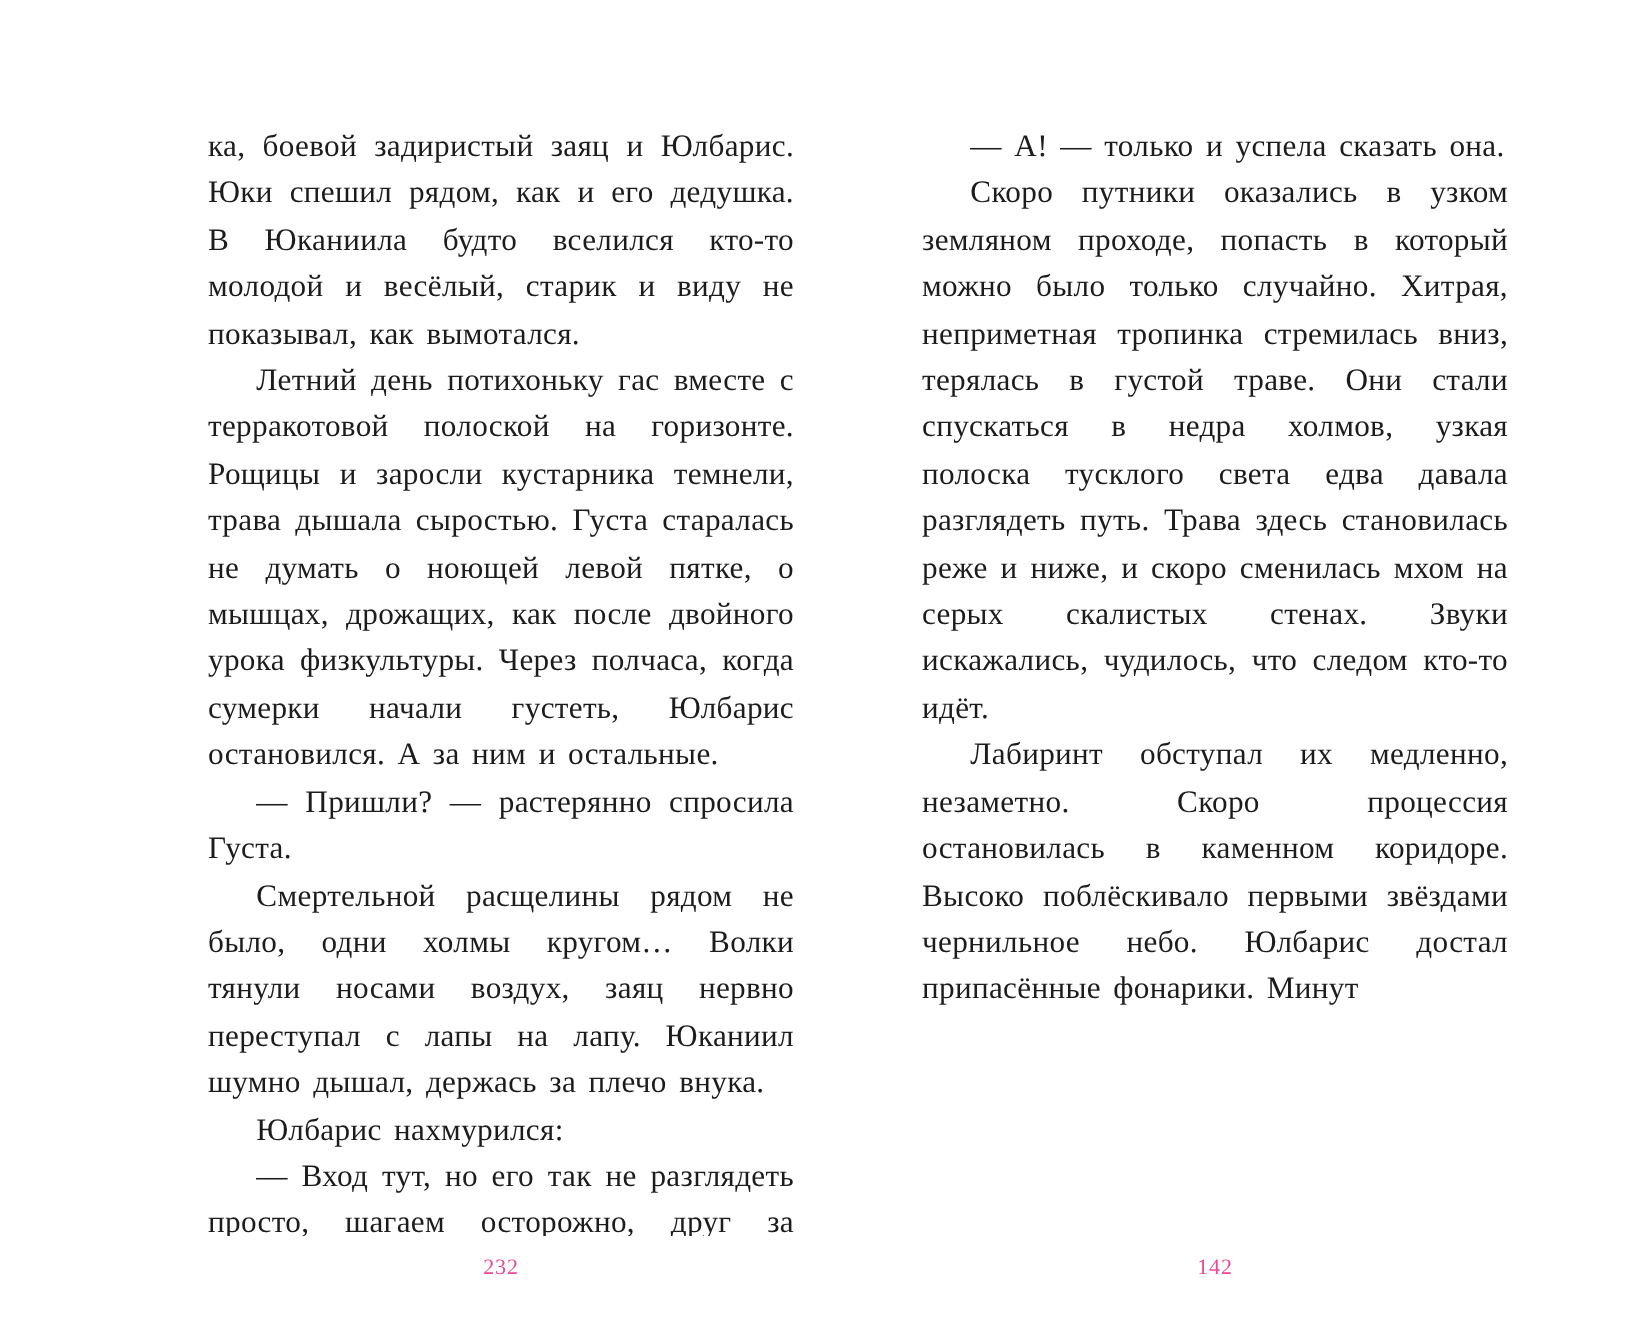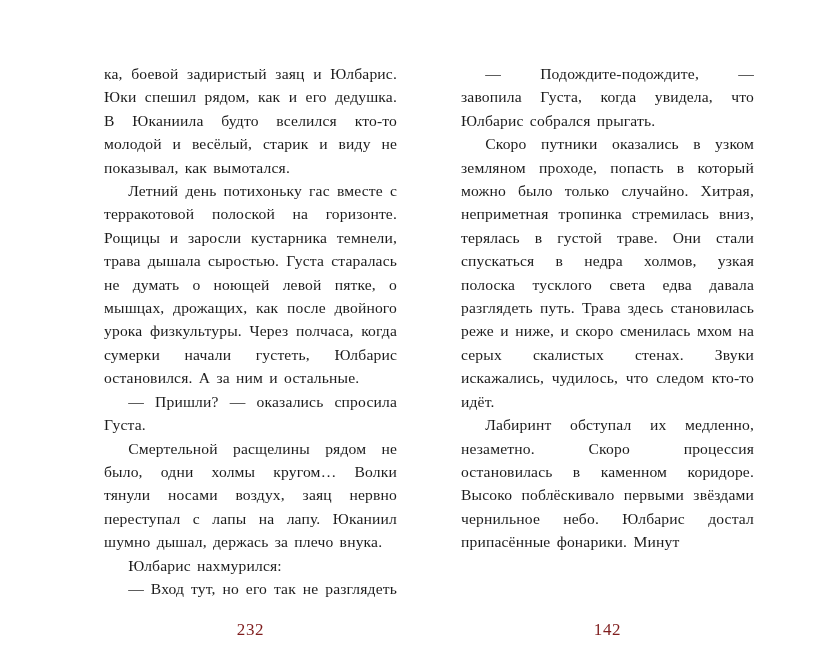--- a/index.html
+++ b/index.html
@@ -44,48 +44,48 @@
     text-indent: 1.55em;
     word-spacing: 0.14em;
     letter-spacing: 0.01em;
   }
   .page-text p.no-indent {
     text-indent: 0;
   }
   .page-number {
     flex: 0 0 auto;
     text-align: center;
-    font-size: 17px;
+    font-size: 11px;
     letter-spacing: 0.04em;
     padding-top: 10px;
     padding-bottom: 4px;
-    color: #7f1d1d;
+    color: #ec4899;
   }
 </style>
 </head>
 <body>
 
 <div class="book-spread">
   <div class="pages">
 
     <div class="page">
       <div class="page-text">
         <p class="no-indent">ка, боевой задиристый заяц и Юлбарис. Юки спешил рядом, как и его дедушка. В Юканиила будто вселился кто-то молодой и весёлый, старик и виду не показывал, как вымотался.</p>
         <p>Летний день потихоньку гас вместе с терракотовой полоской на горизонте. Рощицы и заросли кустарника темнели, трава дышала сыростью. Густа старалась не думать о ноющей левой пятке, о мышцах, дрожащих, как после двойного урока физкультуры. Через полчаса, когда сумерки начали густеть, Юлбарис остановился. А за ним и остальные.</p>
-        <p>— Пришли? — оказались спросила Густа.</p>
+        <p>— Пришли? — растерянно спросила Густа.</p>
         <p>Смертельной расщелины рядом не было, одни холмы кругом… Волки тянули носами воздух, заяц нервно переступал с лапы на лапу. Юканиил шумно дышал, держась за плечо внука.</p>
         <p>Юлбарис нахмурился:</p>
         <p>— Вход тут, но его так не разглядеть просто, шагаем осторожно, друг за дружкой.</p>
       </div>
       <div class="page-number">232</div>
     </div>
 
     <div class="page">
       <div class="page-text">
-        <p>— Подождите-подождите, — завопила Густа, когда увидела, что Юлбарис собрался прыгать.</p>
+        <p>— А! — только и успела сказать она.</p>
         <p>Скоро путники оказались в узком земляном проходе, попасть в который можно было только случайно. Хитрая, неприметная тропинка стремилась вниз, терялась в густой траве. Они стали спускаться в недра холмов, узкая полоска тусклого света едва давала разглядеть путь. Трава здесь становилась реже и ниже, и скоро сменилась мхом на серых скалистых стенах. Звуки искажались, чудилось, что следом кто-то идёт.</p>
         <p>Лабиринт обступал их медленно, незаметно. Скоро процессия остановилась в каменном коридоре. Высоко поблёскивало первыми звёздами чернильное небо. Юлбарис достал припасённые фонарики. Минут</p>
       </div>
       <div class="page-number">142</div>
     </div>
 
   </div>
 </div>
 
 </body></html>

